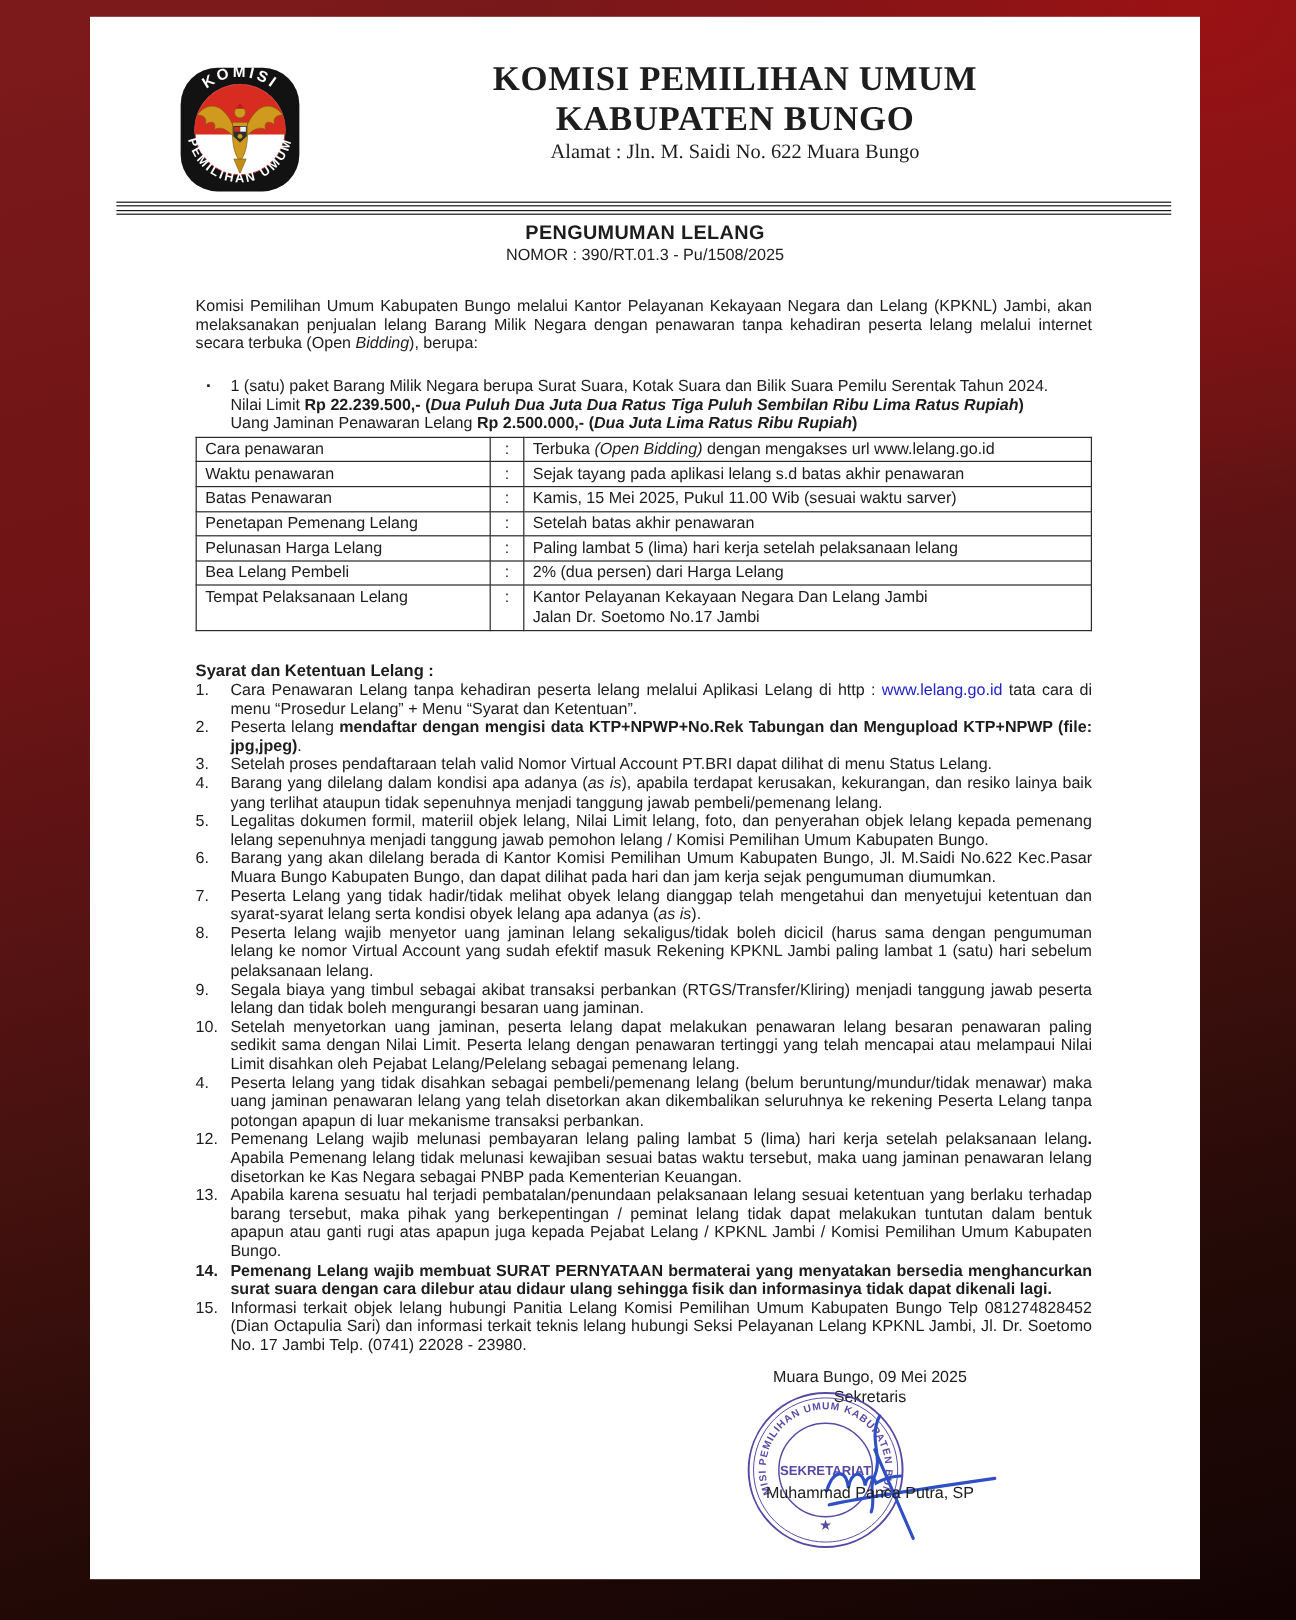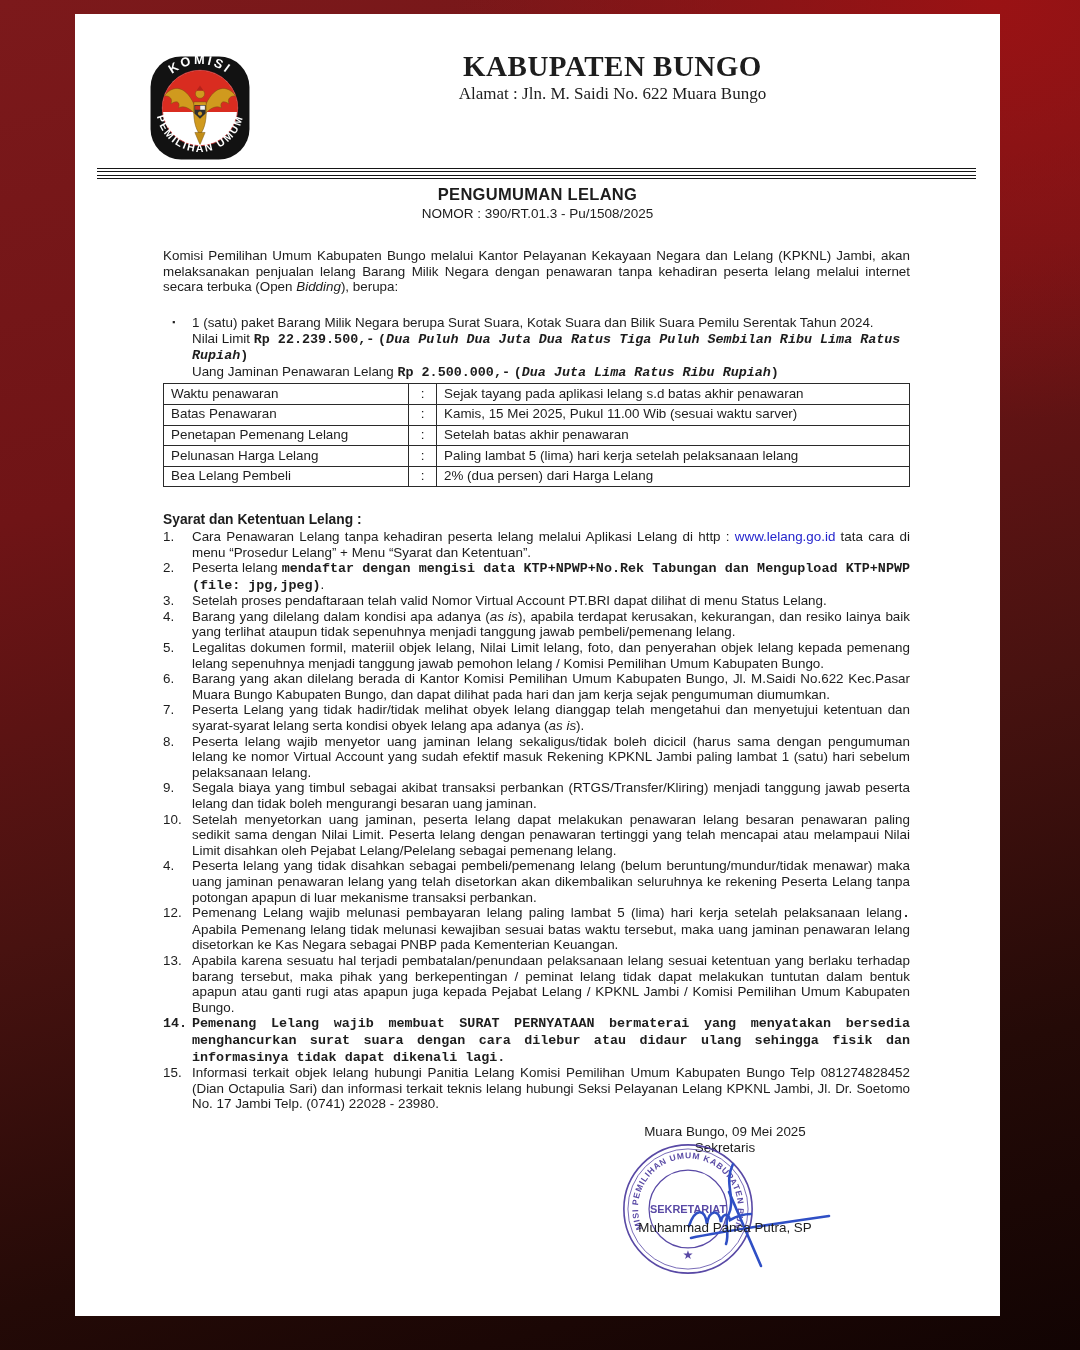--- a/index.html
+++ b/index.html
@@ -42,21 +42,21 @@
   
   table.ptable{ width:100%; border-collapse:collapse; margin-top:3px; border:1.6px solid #2a2a2a; }
   .ptable td{ border:1px solid #2a2a2a; padding:1.5px 7px; vertical-align:top; line-height:16.6px; }
   .ptable .c-label{ width:245px; }
   .ptable .c-sep{ width:28px; text-align:center; }
   .val2:empty{ display:none; }
   
   .terms{ margin-top:1px; }
   .term{ display:grid; grid-template-columns:29px 1fr; }
   
-  .b{ font-weight:bold;font-family:Liberation Mono, monospace; } .i{ font-style:italic; }
+  .b{ font-weight:bold; } .i{ font-style:italic; }
   .lnk{ color:#2323cc; }
   
   .sig-block{ position:relative; width:340px; margin:12px 15px 0 auto; text-align:center; }
   .sig-line{ line-height:16px; }
   .sig-art{ height:64px; }
   .stamp-svg{ position:absolute; left:64px; top:16px; width:138px; height:138px; opacity:0.92; }
   .pen-svg{ position:absolute; left:78px; top:38px; width:214px; height:108px; }
   .sig-name{ position:relative; line-height:16px; }
 </style>
 </head>
@@ -87,20 +87,21 @@
         <path id="arcBottom" d="M 7 52 A 43 43 0 0 0 93 52"></path>
       </defs>
       <text font-family="Liberation Sans, sans-serif" font-size="12.5" font-weight="bold" fill="#ffffff" letter-spacing="2.5">
         <textPath href="#arcTop" startOffset="50%" text-anchor="middle">KOMISI</textPath>
       </text>
       <text font-family="Liberation Sans, sans-serif" font-size="10.5" font-weight="bold" fill="#ffffff" letter-spacing="1.8">
         <textPath href="#arcBottom" startOffset="50%" text-anchor="middle">PEMILIHAN UMUM</textPath>
       </text>
     </svg>
     <div class="header-text">
+      <div class="org-line">KOMISI PEMILIHAN UMUM</div>
       <div class="org-line">KABUPATEN BUNGO</div>
       <div class="org-address">Alamat : Jln. M. Saidi No. 622 Muara Bungo</div>
     </div>
   </div>
 
   <div class="double-rule"></div>
 
   <div class="doc-title-wrap">
     <div><span class="doc-title">PENGUMUMAN LELANG</span></div>
     <div class="doc-number">NOMOR : 390/RT.01.3 - Pu/1508/2025</div>
@@ -115,20 +116,27 @@
       <div>
         <div><span>1 (satu) paket Barang Milik Negara berupa Surat Suara, Kotak Suara dan Bilik Suara Pemilu Serentak Tahun 2024.</span></div>
         <div><span>Nilai Limit </span><span class="b">Rp 22.239.500,-</span><span>  </span><span class="b">(</span><span class="b i">Dua Puluh Dua Juta Dua Ratus Tiga Puluh Sembilan Ribu Lima Ratus Rupiah</span><span class="b">)</span></div>
         <div><span>Uang Jaminan Penawaran Lelang </span><span class="b">Rp 2.500.000,-</span><span> </span><span class="b">(</span><span class="b i">Dua Juta Lima Ratus Ribu Rupiah</span><span class="b">)</span></div>
       </div>
     </div>
 
     <table class="ptable">
       <tbody>
         <tr>
+          <td class="c-label">Cara penawaran</td>
+          <td class="c-sep">:</td>
+          <td>
+              <div><span>Terbuka </span><span class="i">(Open Bidding)</span><span> dengan mengakses url www.lelang.go.id</span></div>
+            </td>
+        </tr>
+        <tr>
           <td class="c-label">Waktu penawaran</td>
           <td class="c-sep">:</td>
           <td>
               <div><span>Sejak tayang pada aplikasi lelang s.d batas akhir penawaran</span></div>
             </td>
         </tr>
         <tr>
           <td class="c-label">Batas Penawaran</td>
           <td class="c-sep">:</td>
           <td>
@@ -148,20 +156,28 @@
           <td>
               <div><span>Paling lambat 5 (lima) hari kerja setelah pelaksanaan lelang</span></div>
             </td>
         </tr>
         <tr>
           <td class="c-label">Bea Lelang Pembeli</td>
           <td class="c-sep">:</td>
           <td>
               <div><span>2% (dua persen) dari Harga Lelang</span></div>
             </td>
+        </tr>
+        <tr>
+          <td class="c-label">Tempat Pelaksanaan Lelang</td>
+          <td class="c-sep">:</td>
+          <td>
+            <div><span>Kantor Pelayanan Kekayaan Negara Dan Lelang Jambi</span></div>
+            <div class="val2"><span>Jalan Dr. Soetomo No.17 Jambi</span></div>
+          </td>
         </tr>
       </tbody>
     </table>
 
     <div class="section-heading h-terms">Syarat dan Ketentuan Lelang :</div>
     <div class="terms">
       <div class="term">
           <div><span>1.</span></div>
           <div class="just"><span>Cara Penawaran Lelang tanpa kehadiran peserta lelang melalui Aplikasi Lelang di http : </span><span class="lnk">www.lelang.go.id</span><span> tata cara di menu “Prosedur Lelang” + Menu “Syarat dan Ketentuan”.</span></div>
         </div>

